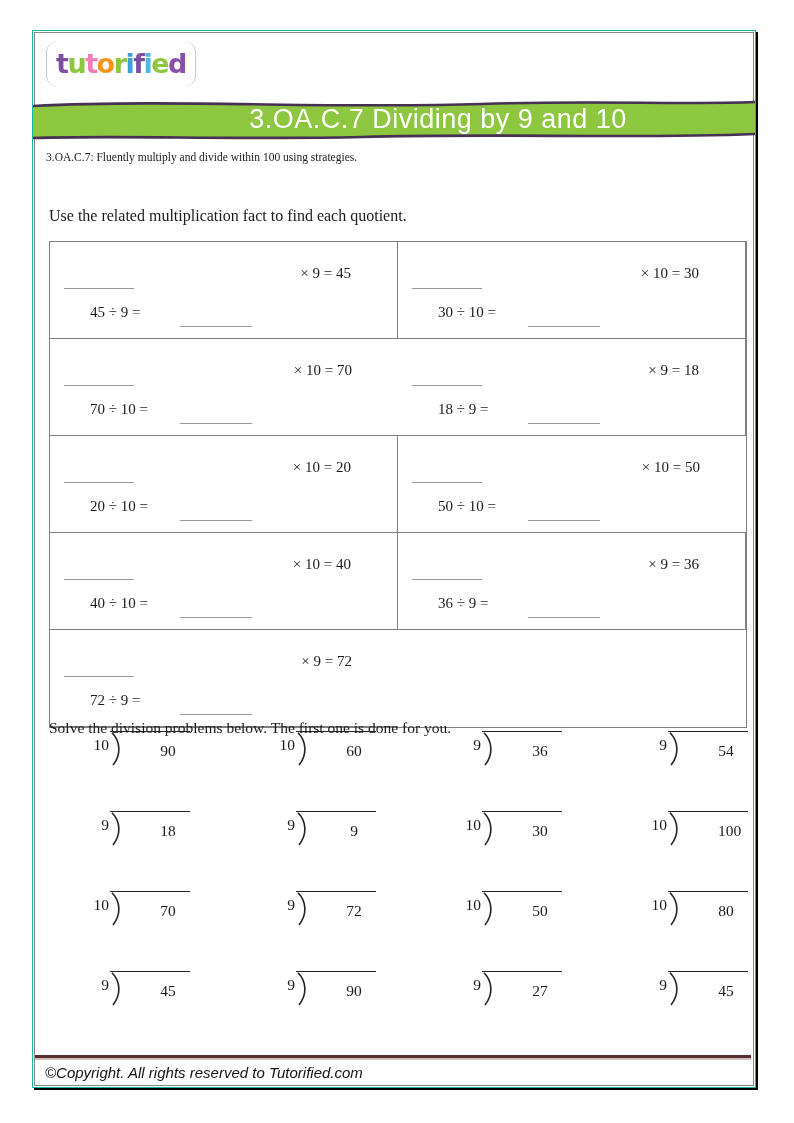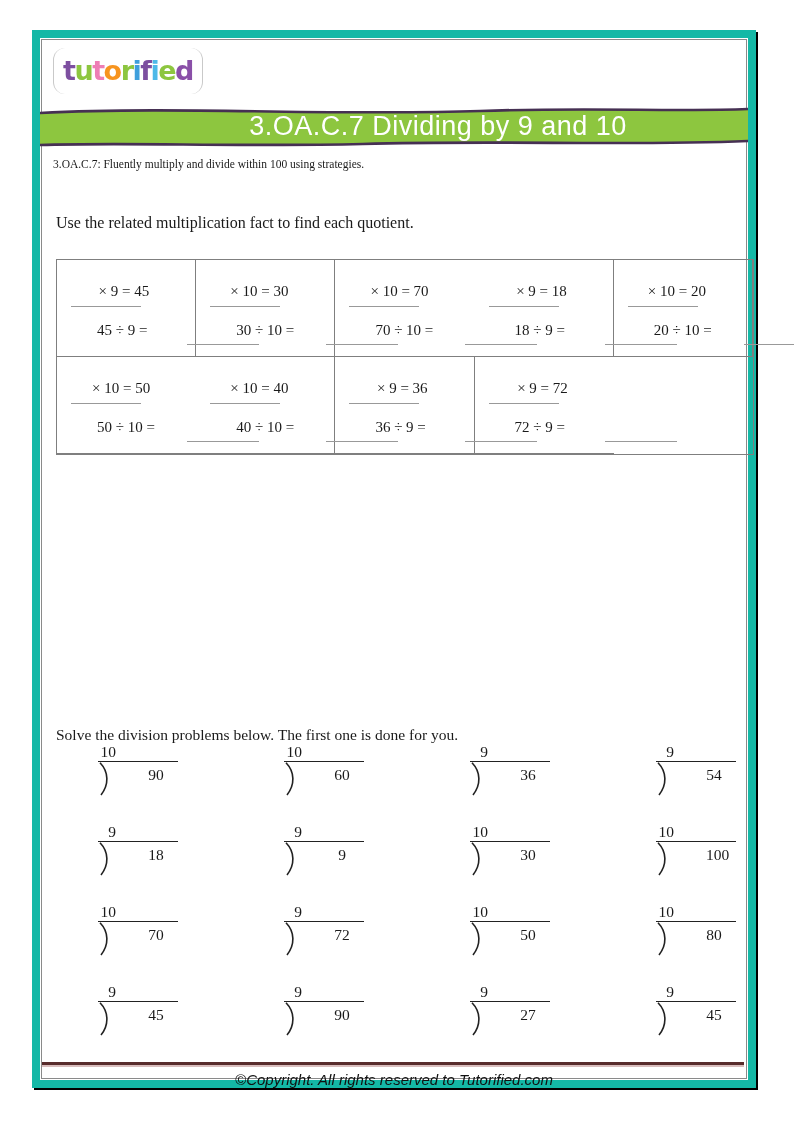--- a/index.html
+++ b/index.html
@@ -1,19 +1,19 @@
 <!DOCTYPE html>
 <html><head>
 <meta charset="utf-8">
 <style>
   * { margin:0; padding:0; box-sizing:border-box; }
   html,body { width:794px; height:1123px; background:#ffffff; font-family:"Liberation Serif", serif; color:#1a1a1a; }
   .page {
     position:absolute; left:32px; top:30px; width:724px; height:1058px;
-    background:#ffffff; border:8px solid #14b8a6;
+    background:#ffffff; border:1px solid #14b8a6;
     box-shadow: 2px 2px 0 #000, inset 0 0 0 1px #fff, inset 0 0 0 2px #8a8a8a;
   }
 
   
   .logo-row { position:absolute; top:10px; left:13px; }
   .logo-frame {
     display:inline-block; padding:3px 9px; border-left:1.5px solid #c9c9c9; border-right:1.5px solid #c9c9c9;
     border-radius:12px; height:46px;
   }
   .logo-text {
@@ -27,48 +27,48 @@
     position:absolute; inset:0; text-align:center; padding-left:88px; line-height:48px;
     font-family:"Liberation Sans", sans-serif; font-size:27px; color:#ffffff; letter-spacing:0.5px;
   }
 
   
   .standard { position:absolute; top:120px; left:13px; font-size:11.5px; }
 
   
   .instr1 { position:absolute; top:176px; left:16px; font-size:16px; }
   .fact-table {
-    position:absolute; top:221px; left:16px; width:698px;
-    display:grid; grid-template-columns:repeat(5,1fr); grid-auto-rows:97px;
+    position:absolute; top:210px; left:16px; width:698px;
+    display:grid; grid-template-columns:repeat(2,1fr); grid-auto-rows:97px;
     border:1px solid #7f7f7f;
   }
   .fact-cell { position:relative; border-right:1px solid #7f7f7f; border-bottom:1px solid #7f7f7f; }
   .fact-cell:nth-child(3n) { border-right:none; }
   .fact-cell:nth-child(n+10) { border-bottom:none; }
   .fact-text { position:absolute; top:23px; right:46px; font-size:15px; }
   .fact-blank { position:absolute; top:46px; left:14px; width:70px; border-bottom:1.5px solid #999; }
   .quot-text { position:absolute; top:62px; left:40px; font-size:15px; }
   .quot-blank { position:absolute; top:84px; left:130px; width:72px; border-bottom:1.5px solid #999; }
 
   
   .instr2 { position:absolute; top:674px; left:16px; font-size:15.5px;margin-top:14px; }
   .division-grid {
     position:absolute; top:700px; left:58px;
     display:grid; grid-template-columns:repeat(4,186px); grid-auto-rows:80px;
   }
-  .ldiv { display:flex; align-items:flex-start;flex-direction:column; }
+  .ldiv { display:flex; align-items:flex-start; }
   .divisor { font-size:15.5px; padding-top:5px; margin-right:1px; text-align:right; min-width:18px; }
-  .dividend-wrap { display:flex; align-items:flex-start; border-top:1.6px solid #222; width:80px;gap:36px; }
+  .dividend-wrap { display:flex; align-items:center; border-top:1.6px solid #222; width:80px;gap:36px; }
   .paren-svg { flex:0 0 14px; }
   .dividend { flex:1; font-size:15.5px; padding-top:4px; text-align:center; padding-right:14px; }
 
   
   .footer-bar { position:absolute; top:1024px; left:2px; right:4px; height:5px; background:#582c2c; border-bottom:2px solid #d9bdbd; }
   .copyright {
-    position:absolute; top:1033px; left:0; width:100%; text-align:center;
+    position:absolute; top:1033px; left:12px; width:100%; 
     font-family:"Liberation Sans", sans-serif; font-style:italic; font-size:15px; color:#111;
   }
 </style>
 </head>
 <body>
 
 <div class="page">
 
   <div class="logo-row">
     <span class="logo-frame">

